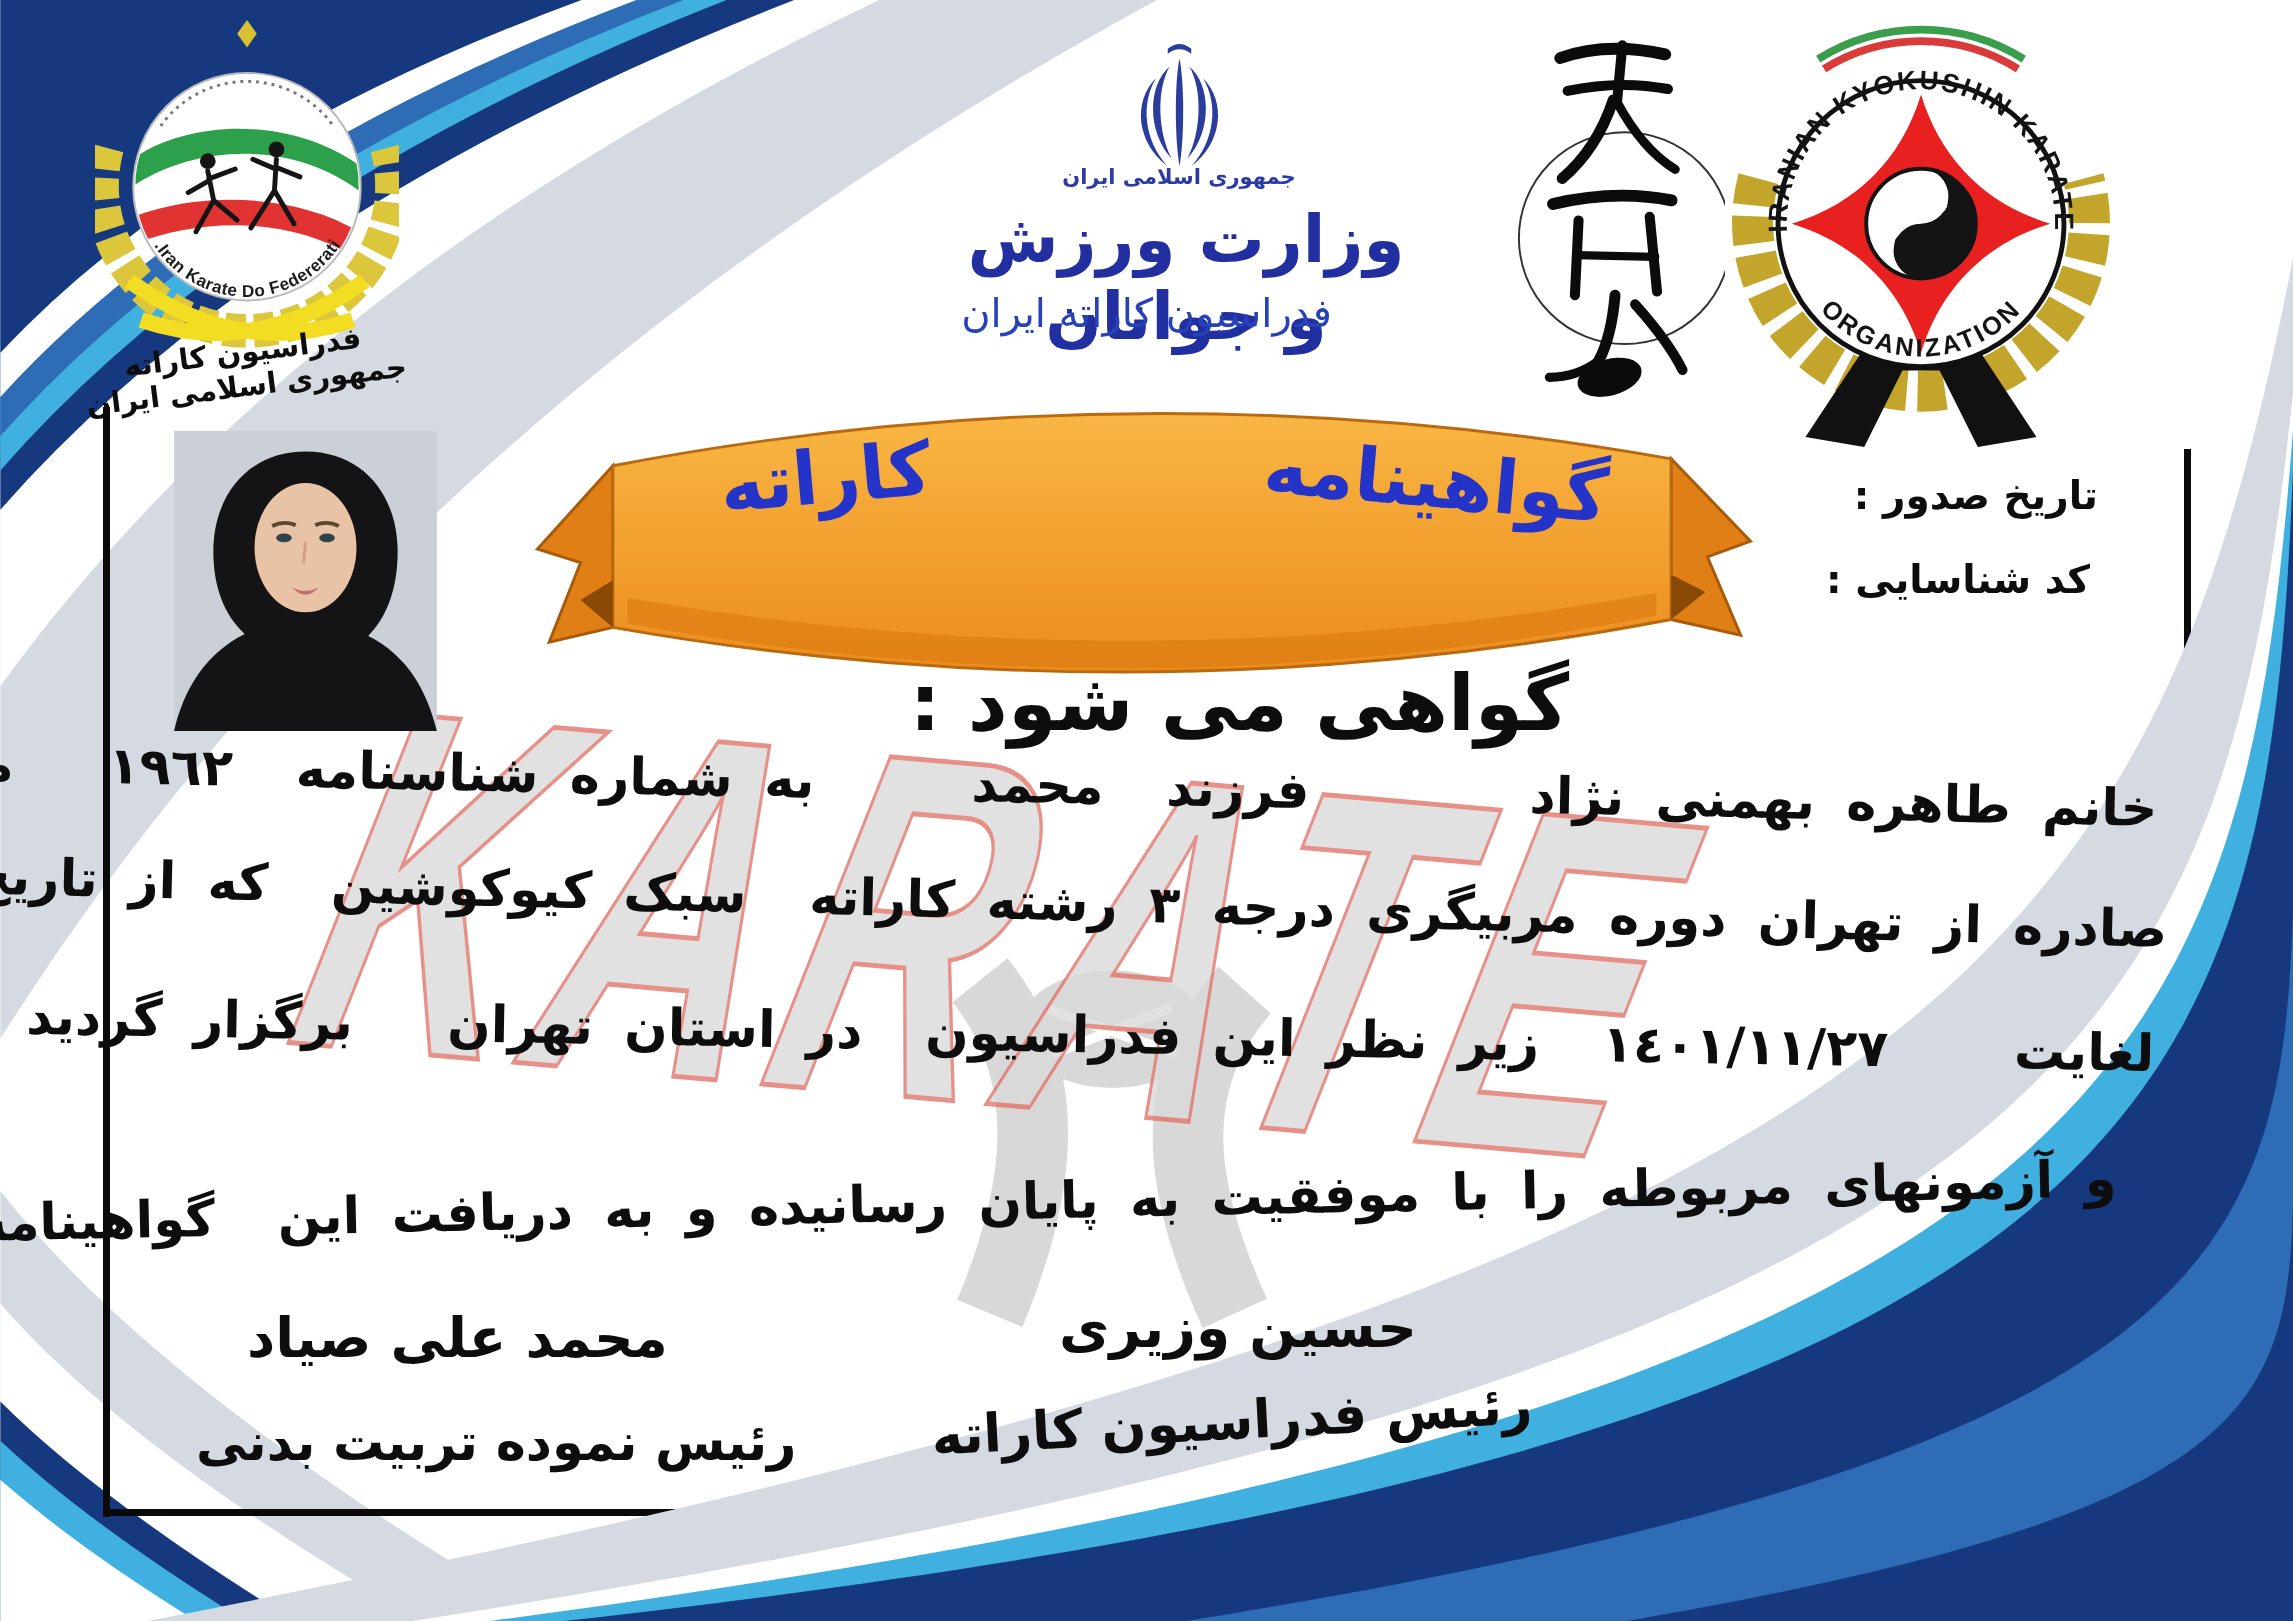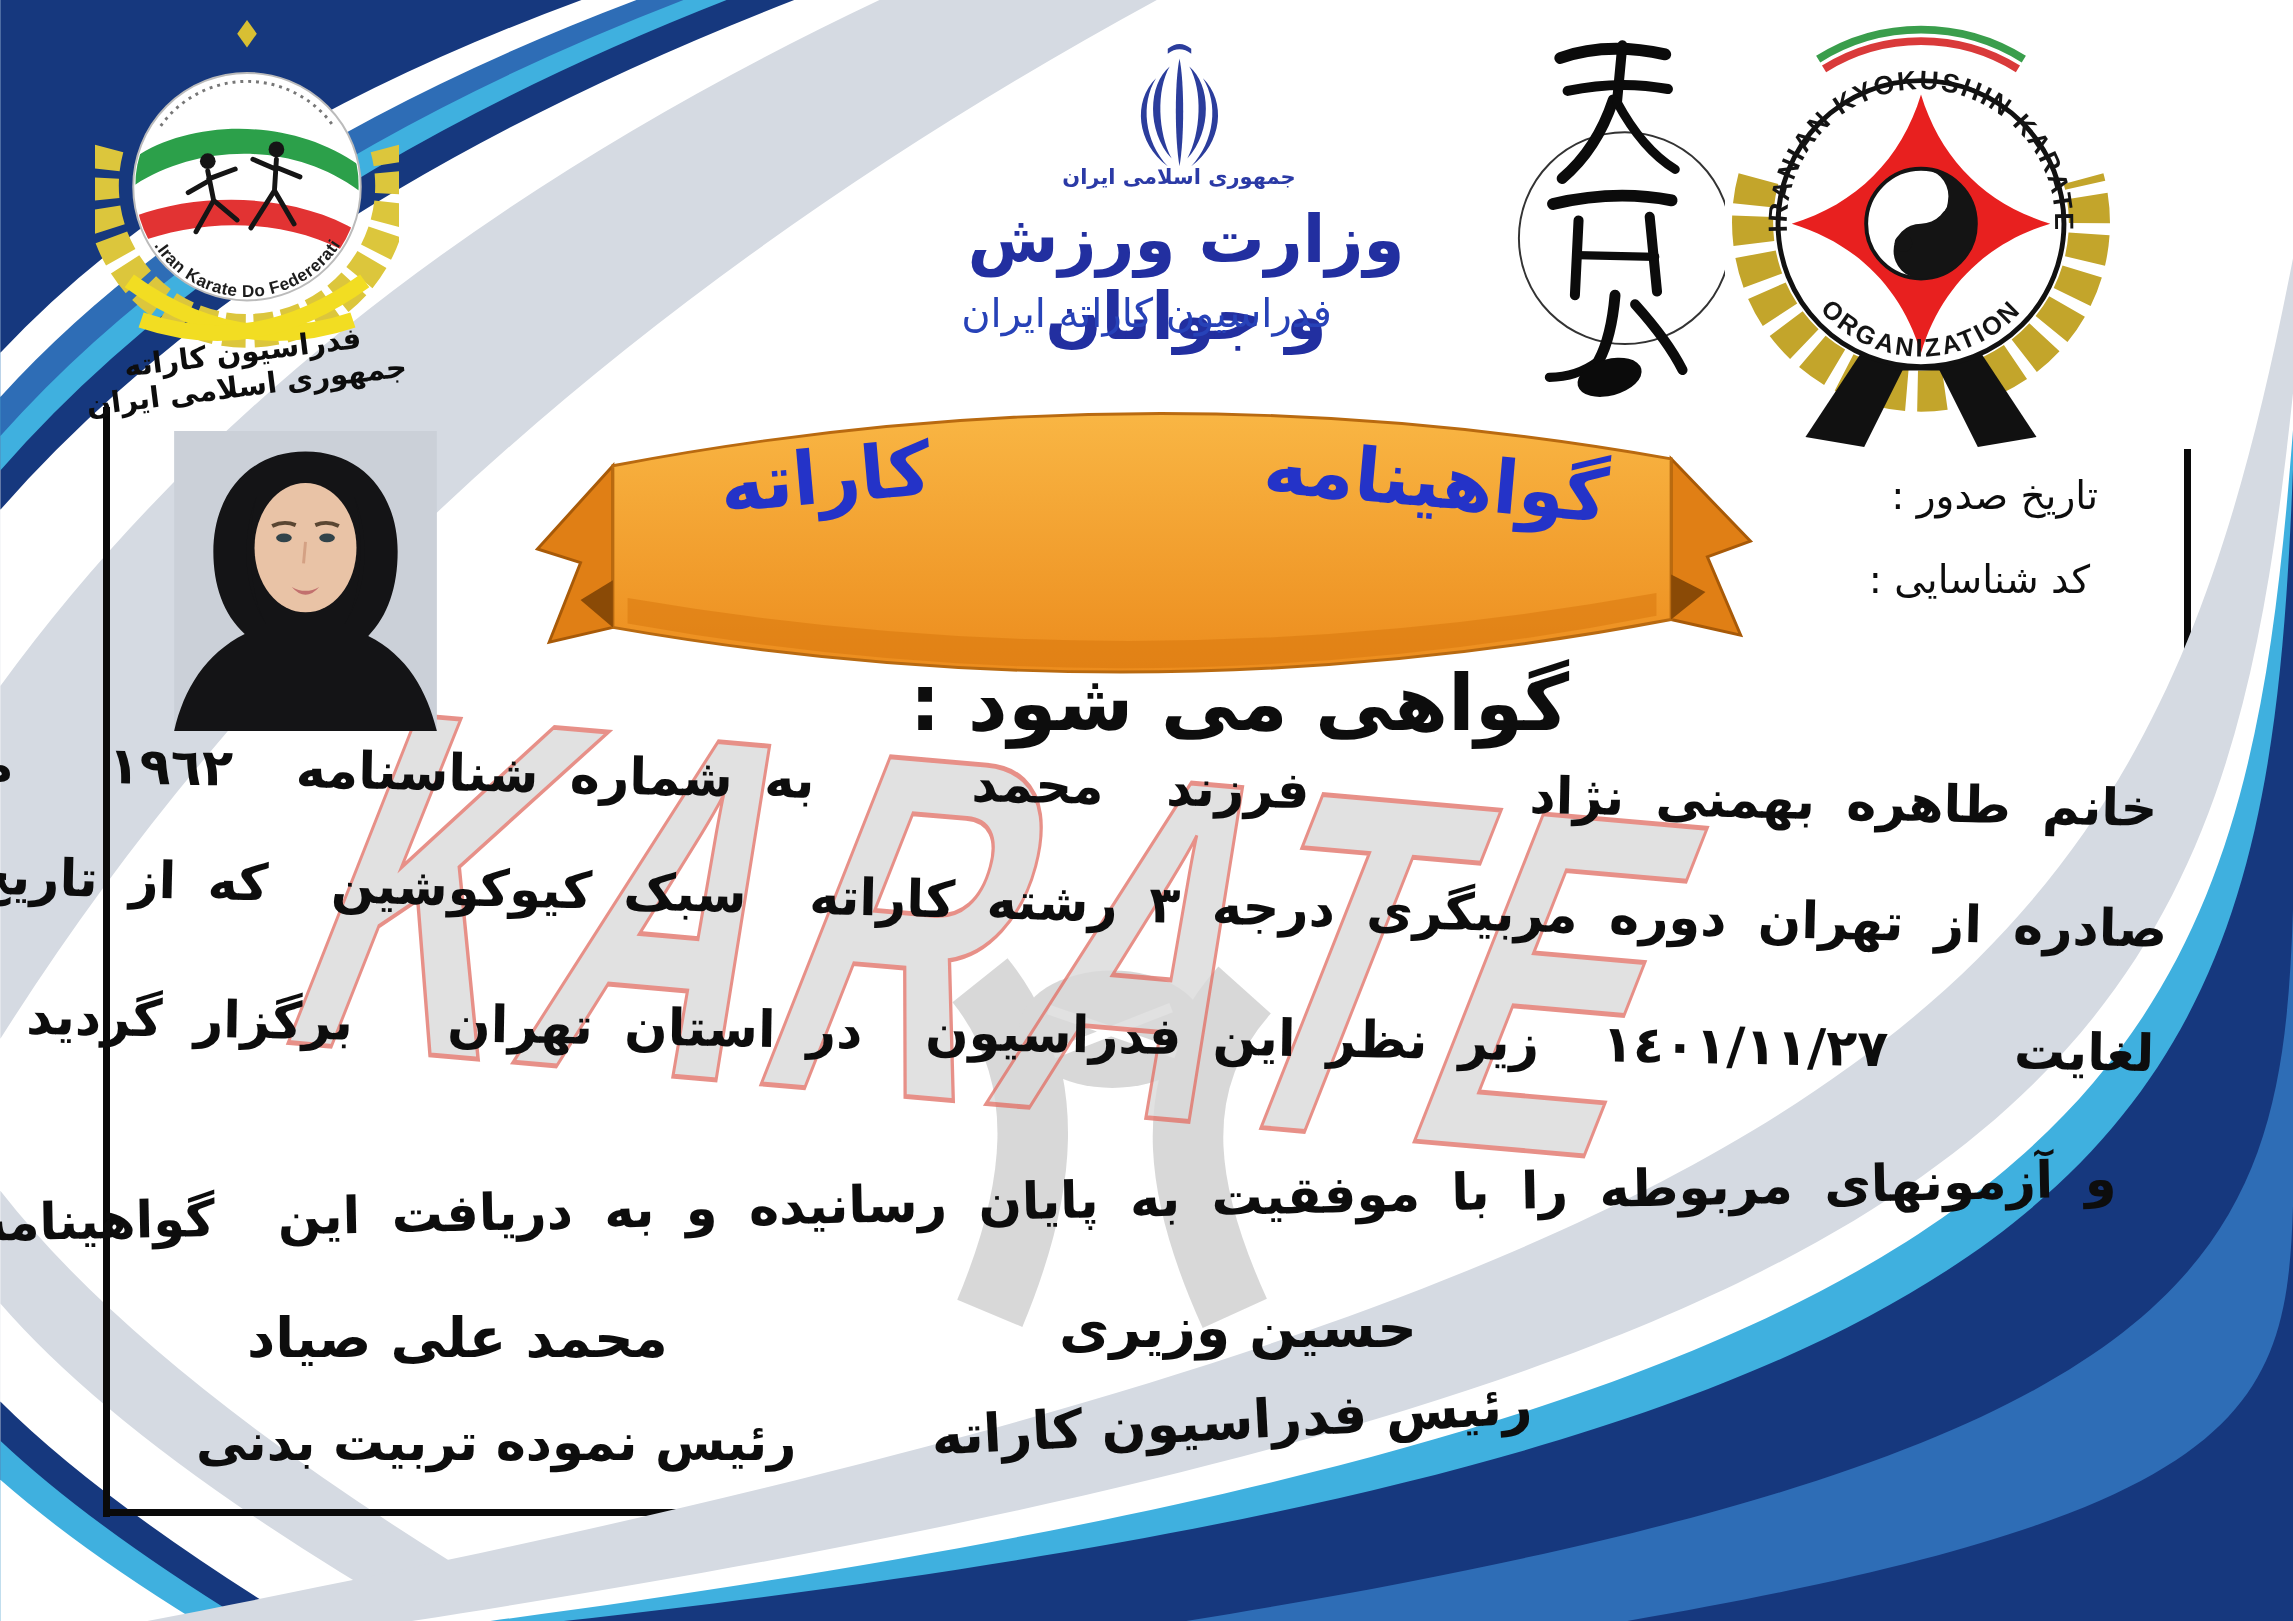--- a/index.html
+++ b/index.html
@@ -28,21 +28,21 @@
   .ministry{left:941px;top:201px;width:490px;text-align:center;font-size:66px;font-weight:bold;color:#222fa0;z-index:5;}
   .federation{left:916px;top:290px;width:461px;text-align:center;font-size:40px;font-weight:normal;color:#2742b8;letter-spacing:2px;z-index:5;}
 
   
   .ribbon-word{font-size:74px;font-weight:bold;color:#2433c8;z-index:5;white-space:pre;}
   #rw1{right:686px;top:453px;transform:rotate(5deg);transform-origin:right center;}
   #rw2{left:965px;top:420px;}
   #rw3{left:720px;top:443px;transform:rotate(-5deg);transform-origin:left center;}
 
   
-  .meta-label{font-size:39px;font-weight:normal;z-index:5;white-space:pre;}
+  .meta-label{font-size:39px;font-weight:bold;z-index:5;white-space:pre;}
   #issue-date{right:196px;top:473px;}
   #id-code{right:204px;top:557px;}
 
   
   .heading{right:725px;top:642px;font-size:78px;font-weight:bold;z-index:5;white-space:pre;margin-top:16px;}
   .bodyline{font-size:51px;font-weight:bold;z-index:5;white-space:pre;word-spacing:13.7px;transform-origin:right center;}
   #l1{right:137px;top:779px;transform:rotate(1.2deg);}
   #l2{right:127px;top:900px;transform:rotate(1.4deg);}
   #l3{right:140px;top:1024px;transform:rotate(1deg);}
   #l4{right:178px;top:1149px;transform:rotate(-1.2deg);}

